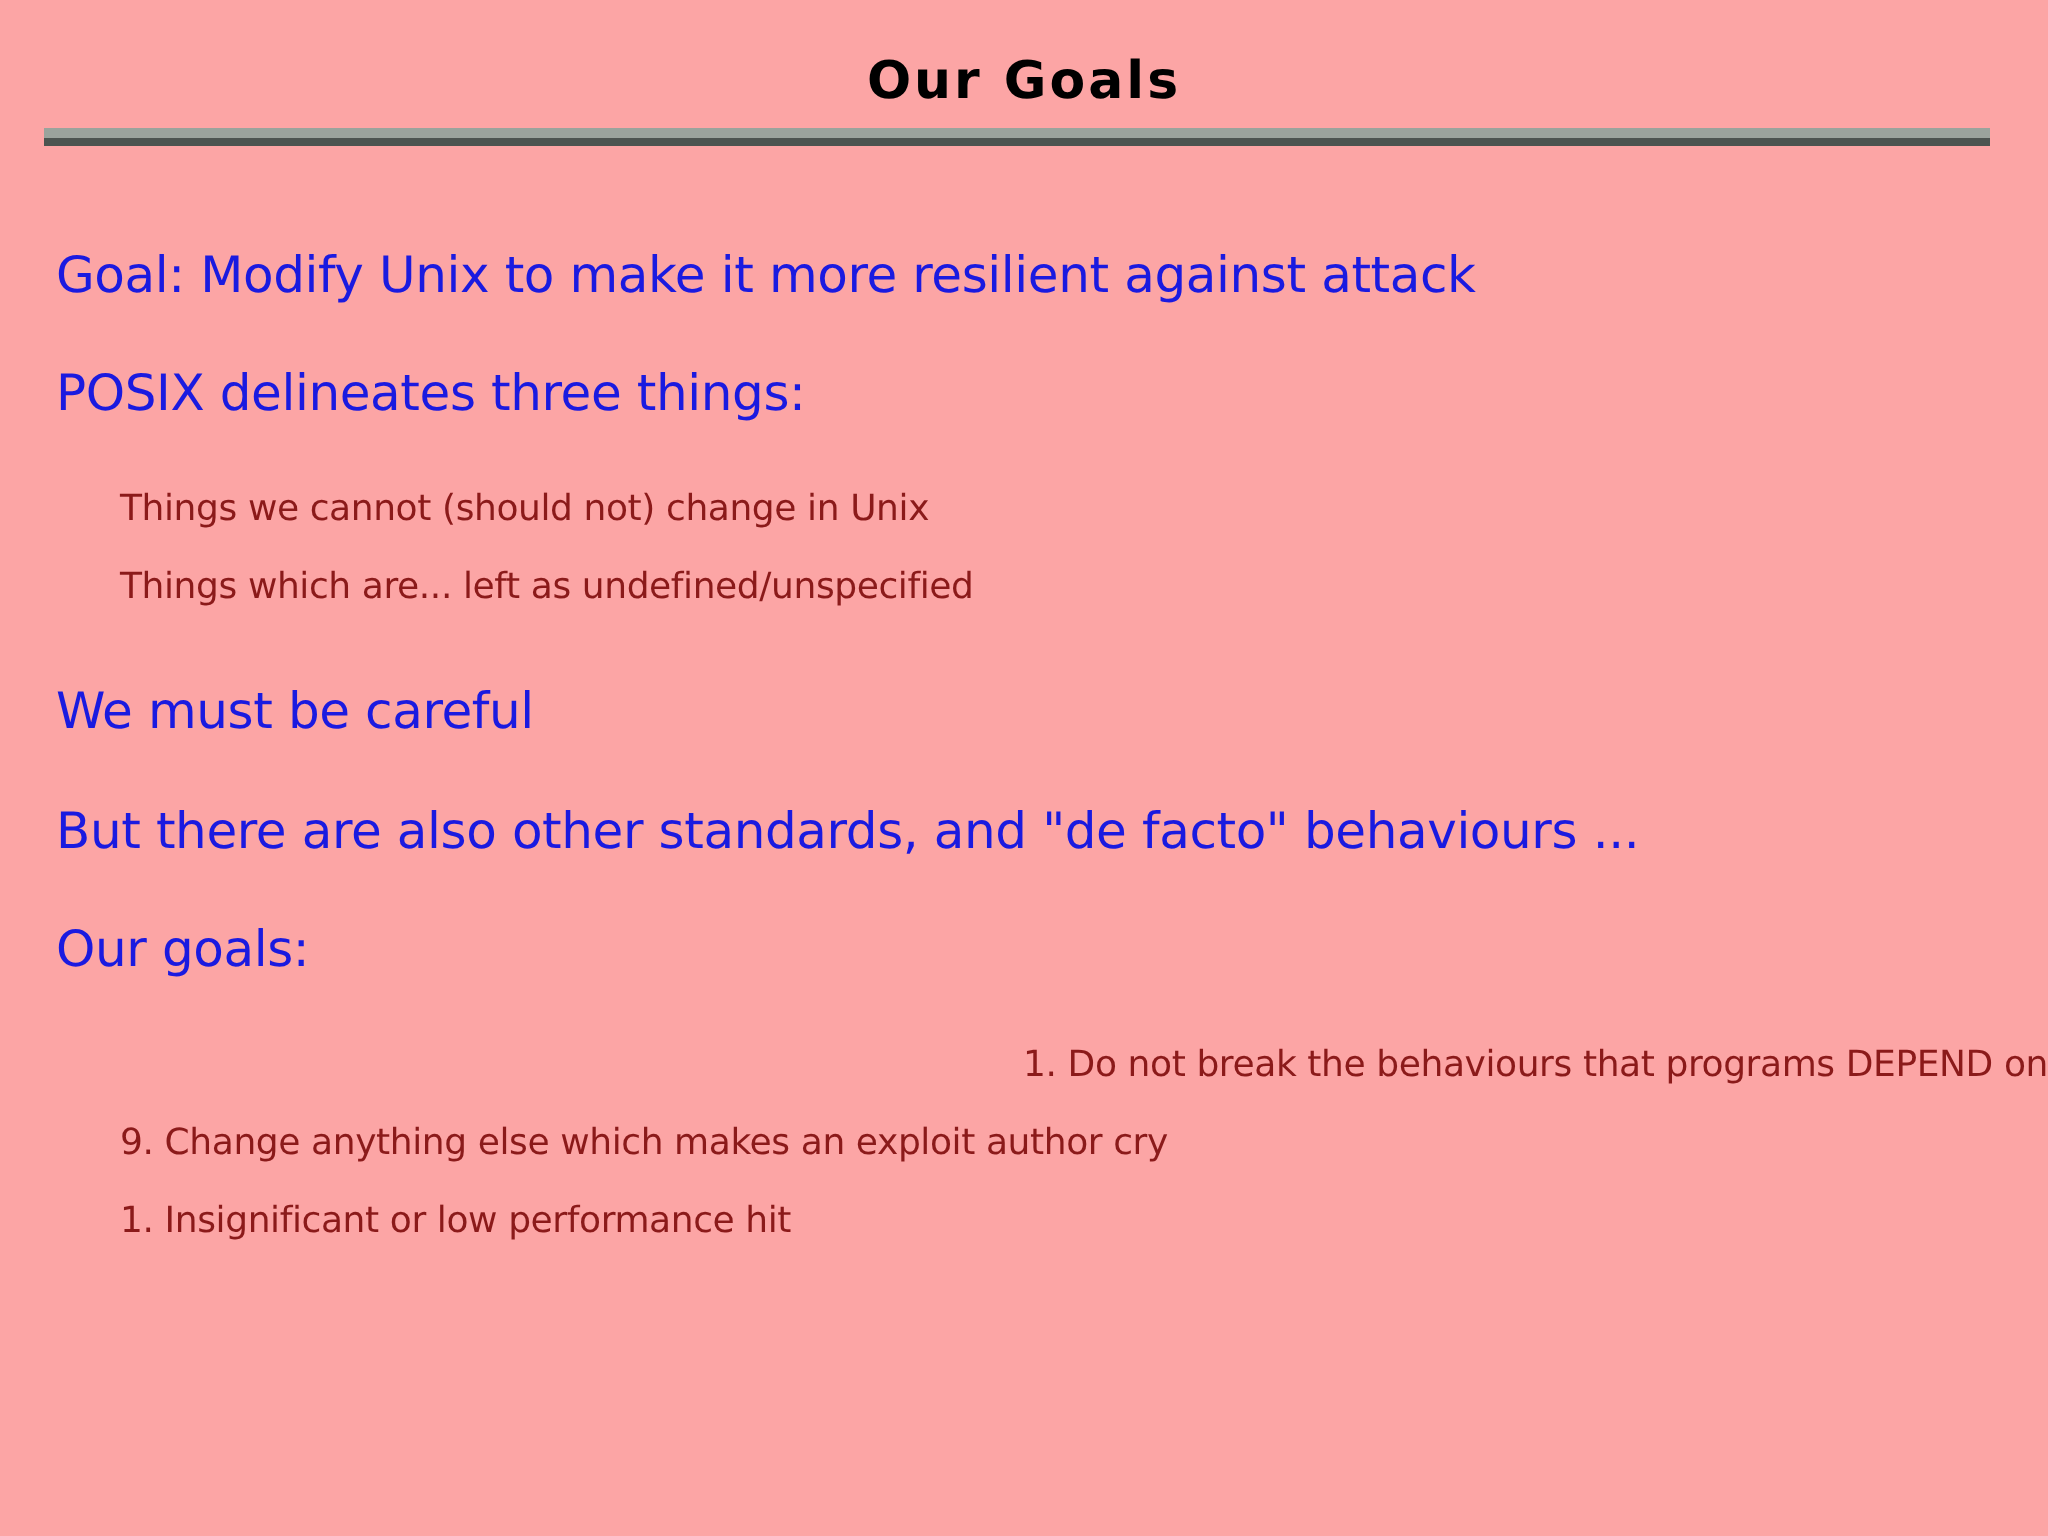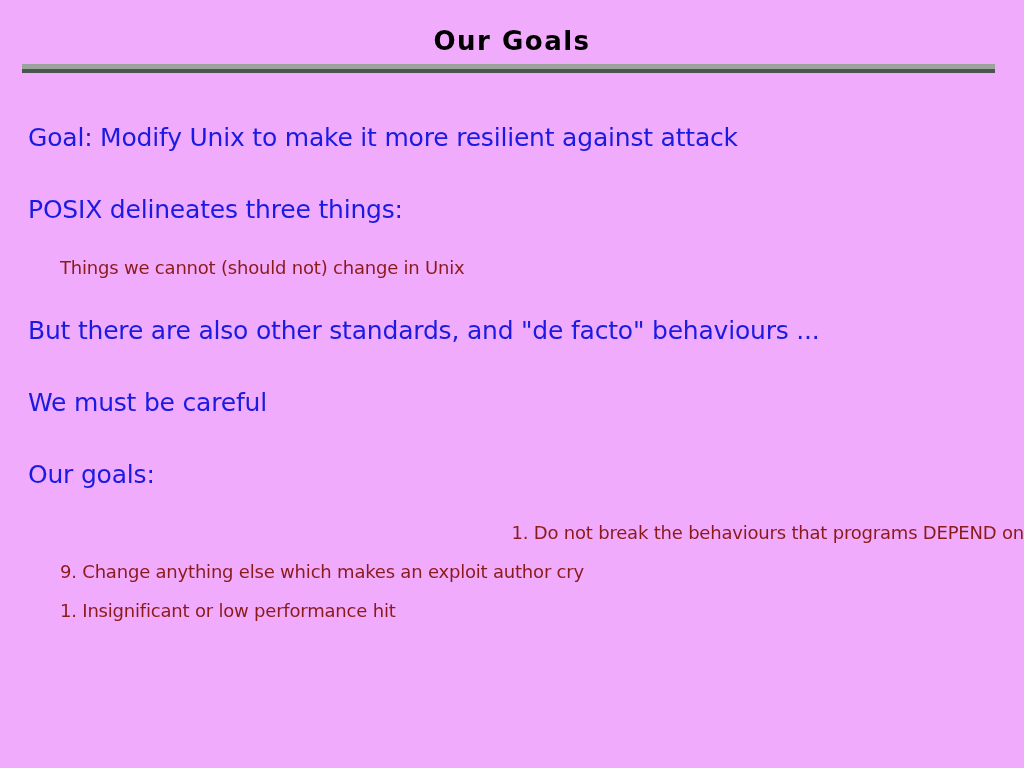--- a/index.html
+++ b/index.html
@@ -12,21 +12,21 @@
     height: 768px;
     background: #f5faf6;
     font-family: "DejaVu Sans", sans-serif;
     overflow: hidden;
   }
 
   #slide {
     position: relative;
     width: 1024px;
     height: 768px;
-    background: #f0abfc;
+    background: #fca5a5;
     box-sizing: border-box;
   }
 
   
   #slide-title {
     position: absolute;
     left: 0;
     top: 26px;
     width: 1024px;
     text-align: center;
@@ -88,21 +88,21 @@
   .line.level-1 {
     margin-left: 60px;
     color: #8b1a1a;
     font-size: 18px;
     line-height: 39px;
     letter-spacing: -0.2px;
   }
 
   
   .gap-lead  { margin-top: 10px; }
-  .gap-para  { margin-top: 40px; }
+  .gap-para  { margin-top: 27px; }
   .gap-sub   { margin-top: 22px; }
   .gap-after-sub { margin-top: 28px; }
   .gap-list  { margin-top: 22px; text-align: right; }
 </style>
 </head>
 <body>
 
 <div id="slide">
 
   <div id="slide-title">Our Goals</div>
@@ -114,24 +114,25 @@
 
   <div id="body-block">
 
     <div class="line level-0 gap-lead">Goal: Modify Unix to make it more resilient against attack</div>
 
     <div class="line level-0 gap-para">POSIX delineates three things:</div>
 
     <div class="line level-1 gap-sub">Things we cannot (should not) change in Unix</div>
 
 
+    <div class="line level-1">Things which are... left as undefined/unspecified</div>
+
+    <div class="line level-0 gap-para">We must be careful</div>
 
     <div class="line level-0 gap-after-sub">But there are also other standards, and "de facto" behaviours ...</div>
-
-    <div class="line level-0 gap-para">We must be careful</div>
 
     <div class="line level-0 gap-para">Our goals:</div>
 
     <div class="line level-1 gap-list">1. Do not break the behaviours that programs DEPEND on</div>
 
     <div class="line level-1">9. Change anything else which makes an exploit author cry</div>
 
     <div class="line level-1">1. Insignificant or low performance hit</div>
 
   </div>

